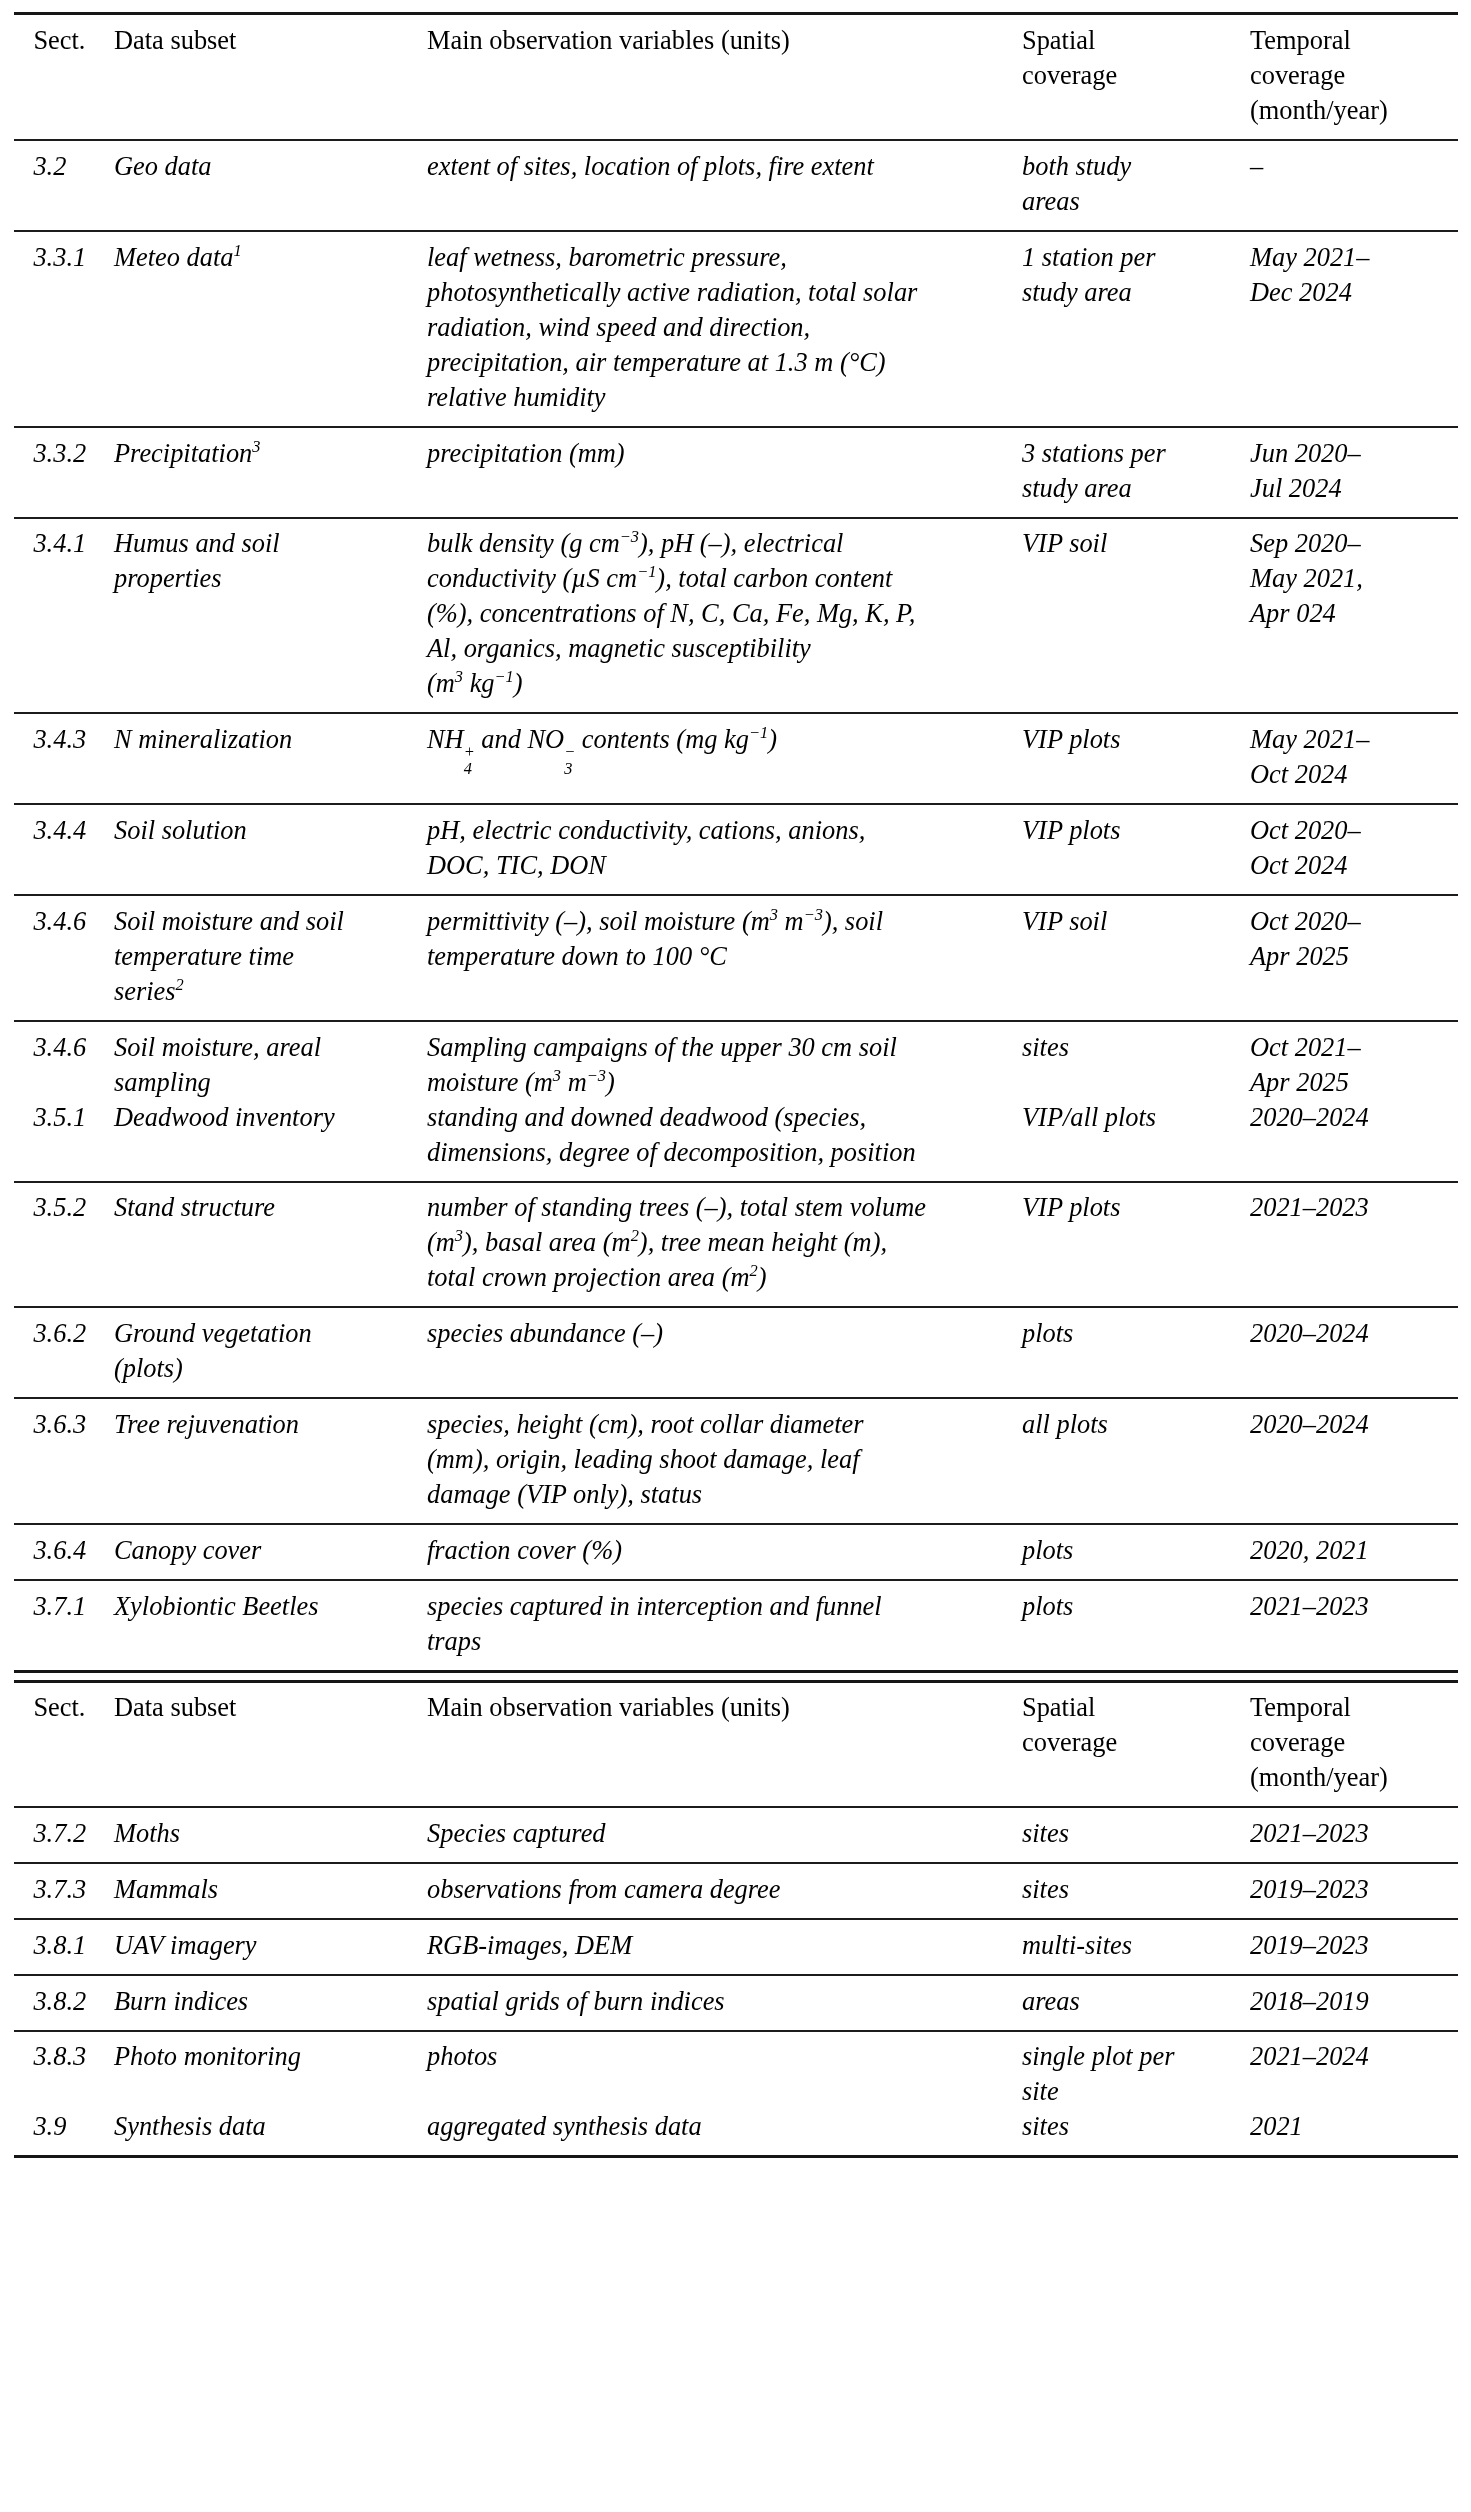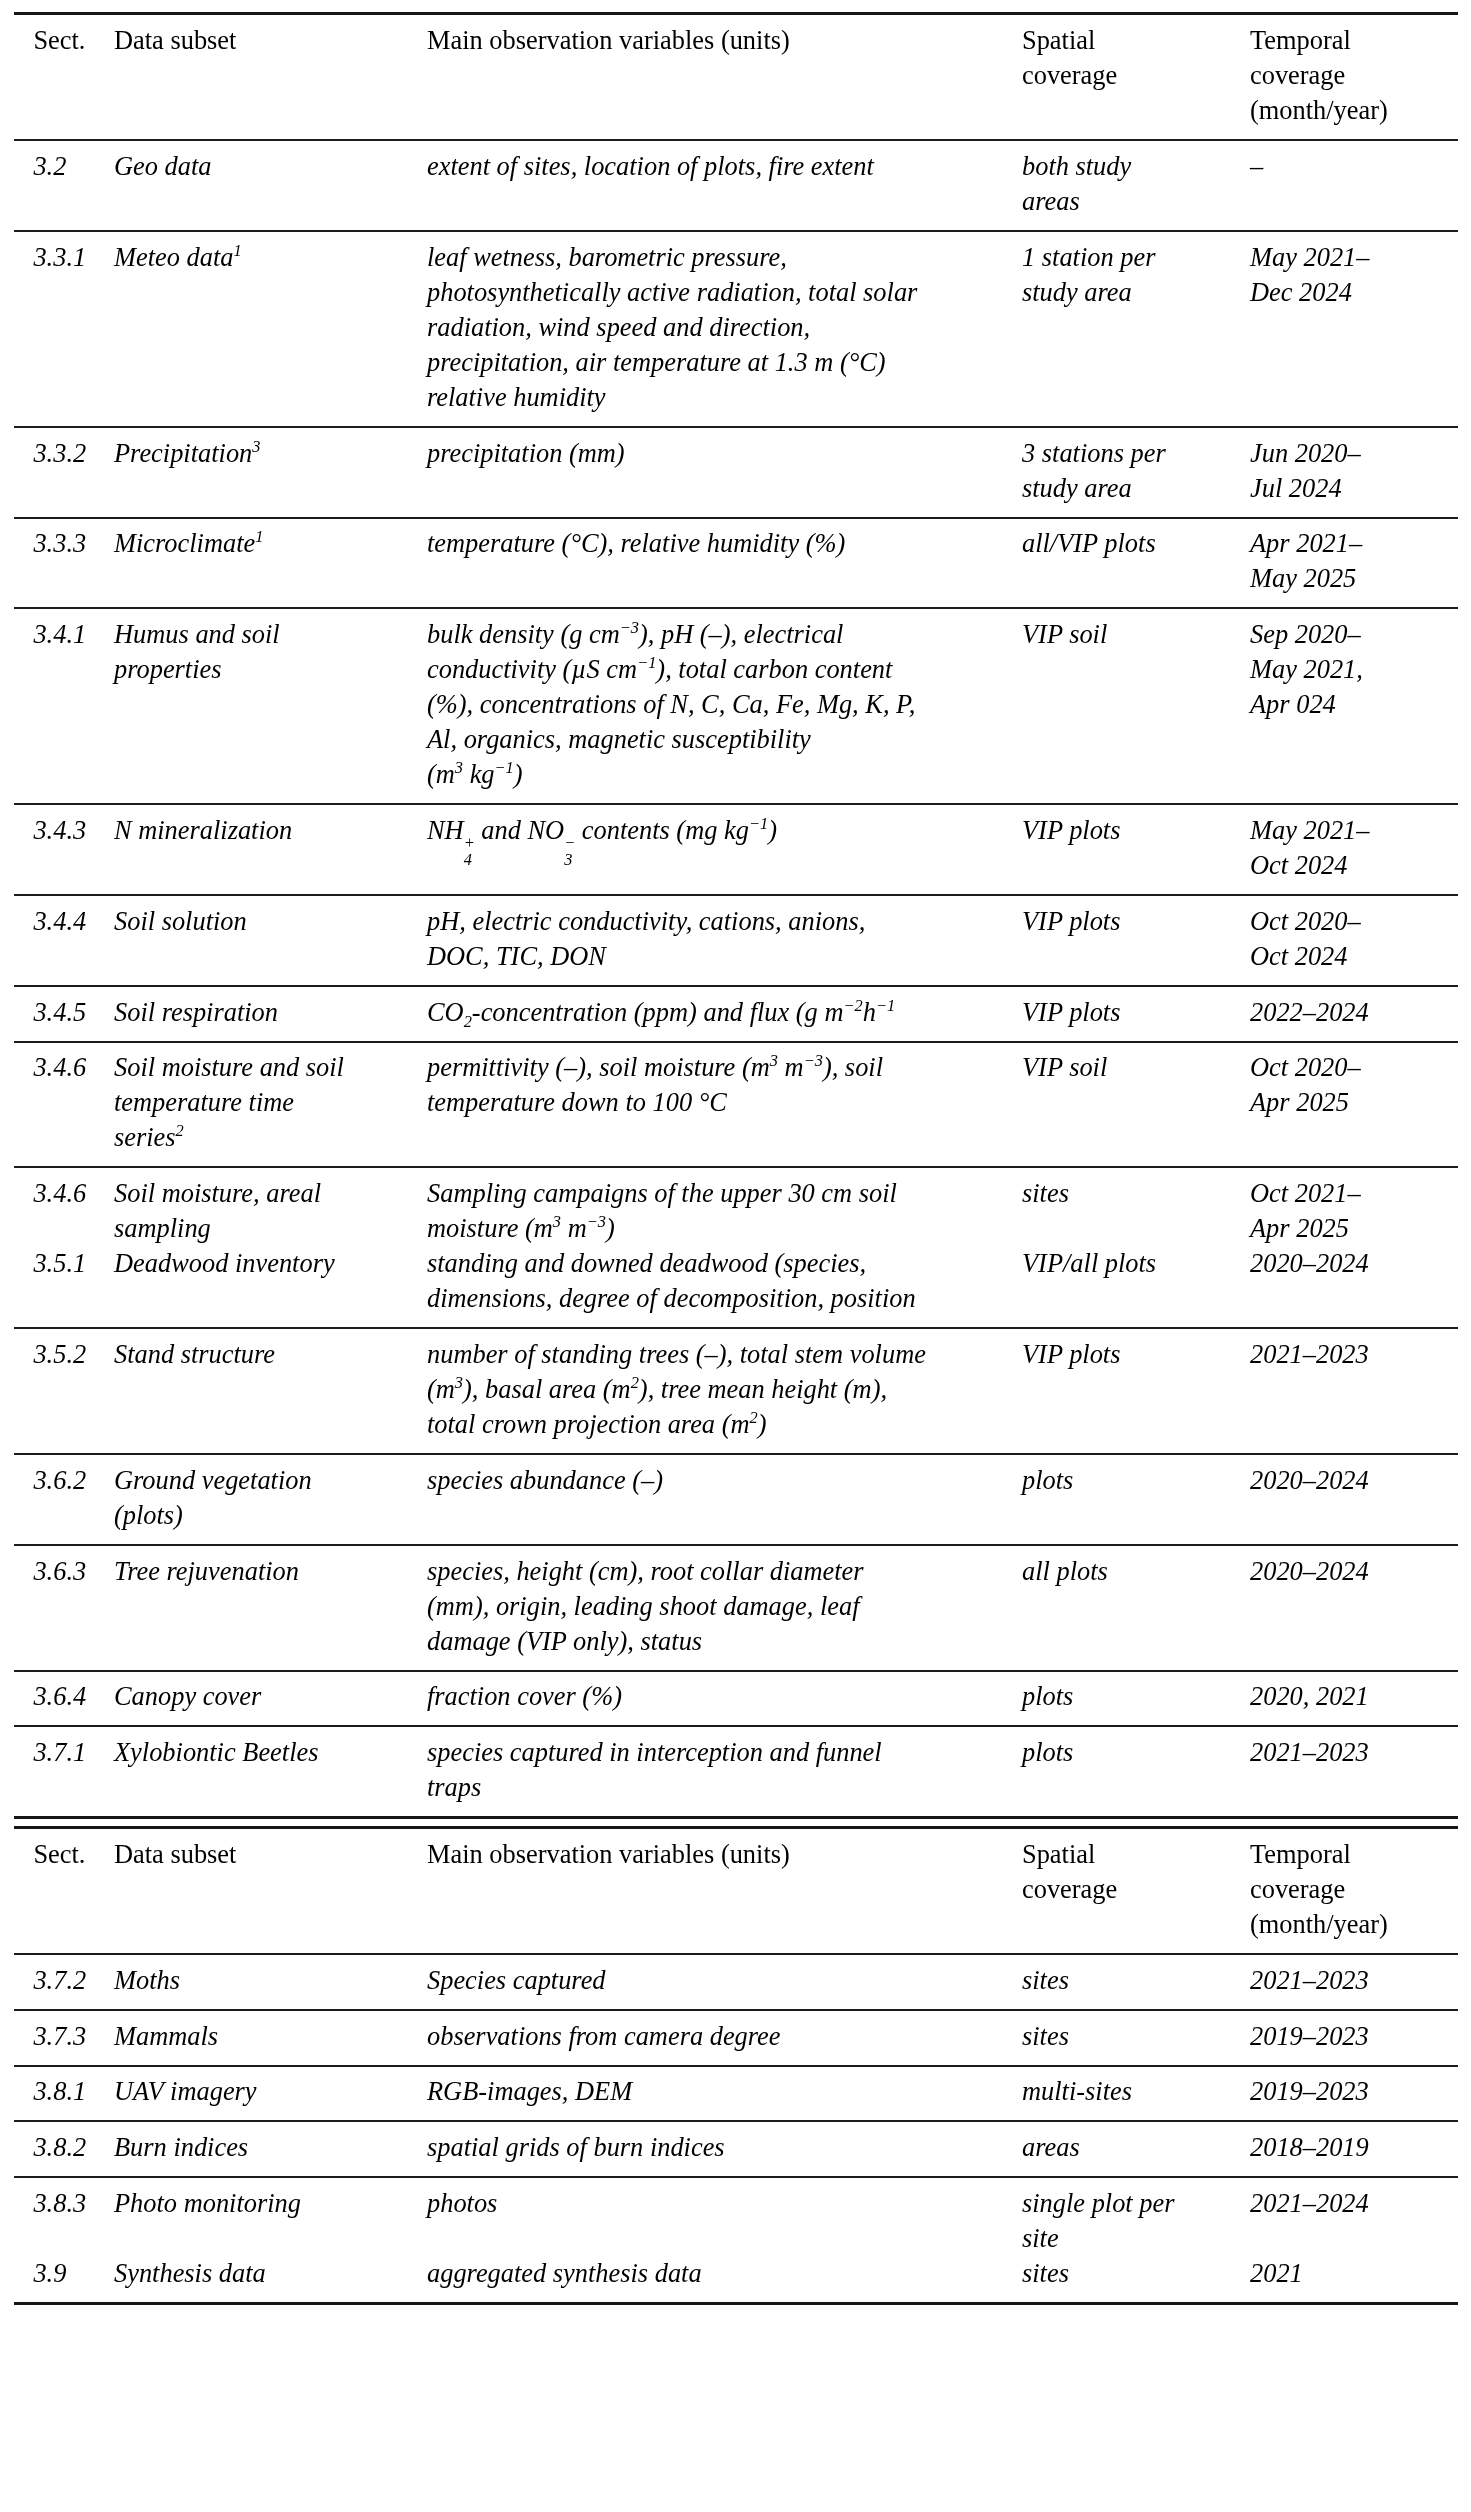--- a/index.html
+++ b/index.html
@@ -74,27 +74,20 @@
     <td>May 2021–<br>Dec 2024</td>
   </tr>
         <tr>
     <td>3.3.2</td>
     <td>Precipitation<sup>3</sup></td>
     <td>precipitation (mm)</td>
     <td>3 stations per<br>study area</td>
     <td>Jun 2020–<br>Jul 2024</td>
   </tr>
         <tr>
-    <td>3.3.3</td>
-    <td>Microclimate<sup>1</sup></td>
-    <td>temperature (°C), relative humidity (%)</td>
-    <td>all/VIP plots</td>
-    <td>Apr 2021–<br>May 2025</td>
-  </tr>
-        <tr>
     <td>3.4.1</td>
     <td>Humus and soil<br>properties</td>
     <td>bulk density (g cm<sup>−3</sup>), pH (–), electrical<br>conductivity (µS cm<sup>−1</sup>), total carbon content<br>(%), concentrations of N, C, Ca, Fe, Mg, K, P,<br>Al, organics, magnetic susceptibility<br>(m<sup>3</sup> kg<sup>−1</sup>)</td>
     <td>VIP soil</td>
     <td>Sep 2020–<br>May 2021,<br>Apr 024</td>
   </tr>
         <tr>
     <td>3.4.3</td>
     <td>N mineralization</td>
     <td>NH<span class="stk">
@@ -106,27 +99,20 @@
             </span> contents (mg kg<sup>−1</sup>)</td>
     <td>VIP plots</td>
     <td>May 2021–<br>Oct 2024</td>
   </tr>
         <tr>
     <td>3.4.4</td>
     <td>Soil solution</td>
     <td>pH, electric conductivity, cations, anions,<br>DOC, TIC, DON</td>
     <td>VIP plots</td>
     <td>Oct 2020–<br>Oct 2024</td>
-  </tr>
-        <tr>
-    <td>3.4.5</td>
-    <td>Soil respiration</td>
-    <td>CO<sub>2</sub>-concentration (ppm) and flux (g m<sup>−2</sup>h<sup>−1</sup></td>
-    <td>VIP plots</td>
-    <td>2022–2024</td>
   </tr>
         <tr>
     <td>3.4.6</td>
     <td>Soil moisture and soil<br>temperature time<br>series<sup>2</sup></td>
     <td>permittivity (–), soil moisture (m<sup>3</sup> m<sup>−3</sup>), soil<br>temperature down to 100 °C</td>
     <td>VIP soil</td>
     <td>Oct 2020–<br>Apr 2025</td>
   </tr>
         <tr class="pre-joined">
     <td>3.4.6</td>

